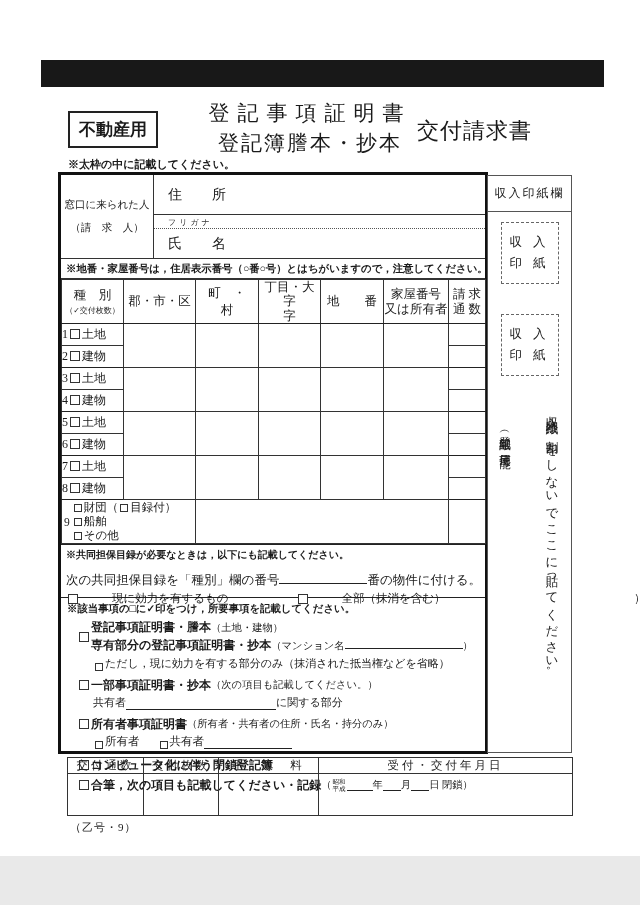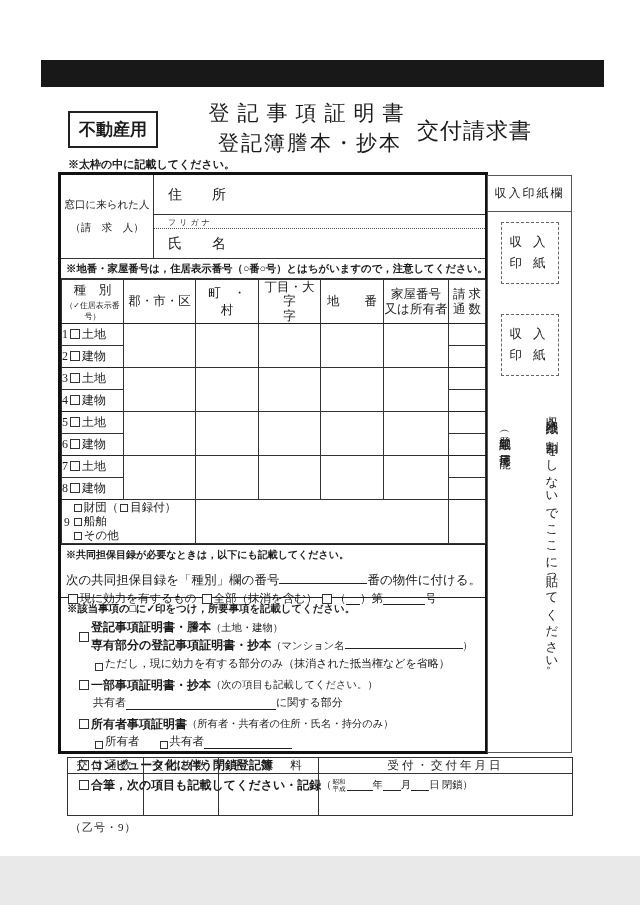--- a/index.html
+++ b/index.html
@@ -61,21 +61,21 @@
   .row9-lines { display:flex; flex-direction:column; line-height:1.2; }
 
   .cb { display:inline-block; width:10px; height:10px; border:1px solid #333; background:#fff;
         vertical-align:-1px; margin:0 2px; flex:none; }
   .cb.sm { width:8px; height:8px; }
 
   
   .kyodo { border-bottom:1.6px solid #222; border-top:0.5px solid #222; padding:3px 13px 3px 5px; height:54px; }
   .kyodo-l1 { font-size:10px; font-weight:bold; white-space:nowrap; }
   .kyodo-l2 { font-size:12.5px; margin-top:10px; white-space:nowrap; }
-  .kyodo-l3 { font-size:11.5px; margin-top:2px; display:flex; align-items:center; white-space:nowrap; }
+  .kyodo-l3 { font-size:11.5px; margin-top:2px; display:flex; align-items:center; white-space:nowrap;gap:32px; }
   .blank { display:inline-block; border-bottom:1px solid #222; height:12px; vertical-align:baseline; }
 
   
   .checklist { padding:4px 6px; font-size:12px; }
   .cl-instr { font-size:10.4px; font-weight:bold; margin-bottom:3px; white-space:nowrap; }
   .cl-item { display:flex; align-items:center; margin:3px 0 0 10px; white-space:nowrap; }
   .cl-title { font-weight:bold; font-family:"Liberation Sans", sans-serif; font-size:12px; }
   .cl-note { font-size:10.3px; }
   .two-line { display:flex; flex-direction:column; line-height:1.45; }
   .indent2 { margin-left:26px;align-items:flex-end; }
@@ -148,21 +148,21 @@
           <col style="width:63px">
         <col style="width:62px">
           <col style="width:63px">
           <col style="width:65px">
           <col style="width:37px">
       </colgroup>
       <tbody>
           <tr>
         <th class="h">
           <span>種　別</span>
-          <span class="h-sub">（✓住居表示番号）</span>
+          <span class="h-sub">（✓交付枚数）</span>
         </th>
         <th class="h">郡・市・区</th>
         <th class="h">町　・　村</th>
         <th class="h h2line">
           <span>丁目・大字</span><br>
           <span>字</span>
         </th>
         <th class="h">地　　番</th>
         <th class="h h2line">
           <span>家屋番号</span><br>

